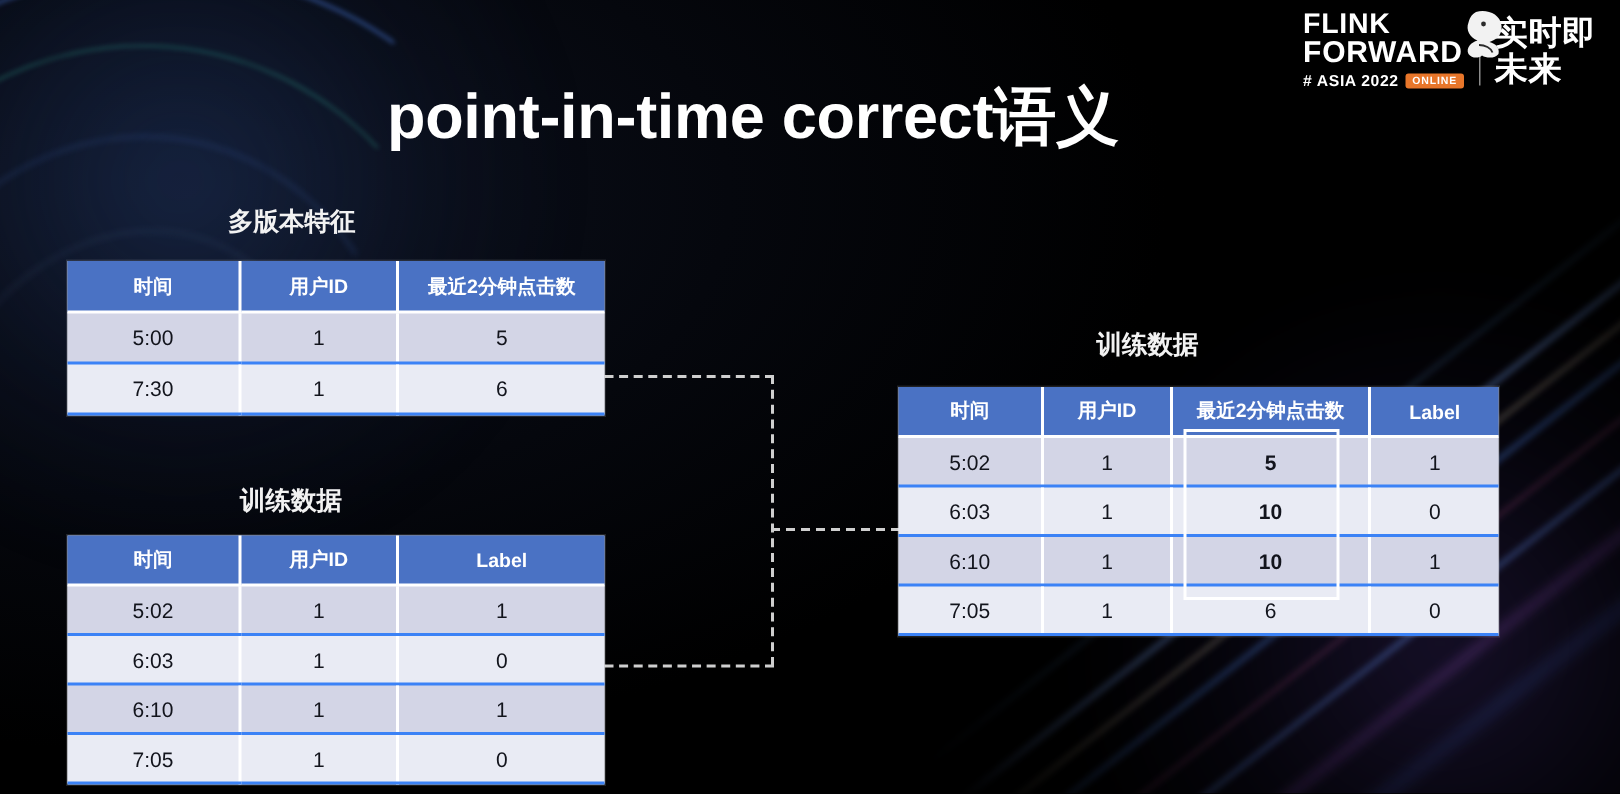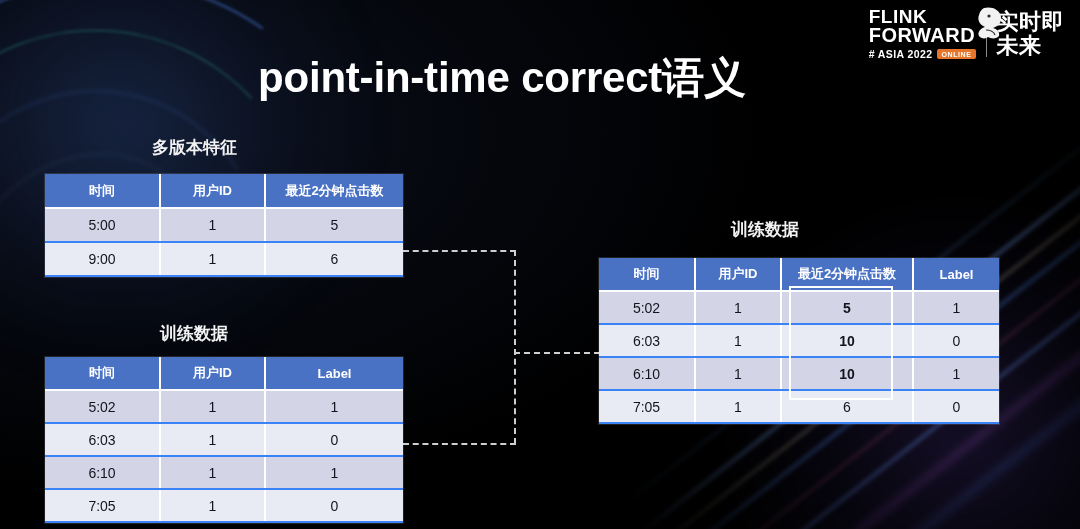--- a/index.html
+++ b/index.html
@@ -387,21 +387,21 @@
         <th>最近2分钟点击数</th>
       </tr>
     </thead>
     <tbody>
       <tr>
         <td>5:00</td>
         <td>1</td>
         <td>5</td>
       </tr>
       <tr>
-        <td>9:00</td>
+        <td>7:30</td>
         <td>1</td>
         <td>6</td>
       </tr>
     </tbody>
   </table>
 
   <table class="tbl" id="tbl-sample">
     <colgroup>
         <col class="c0">
         <col class="c1">

